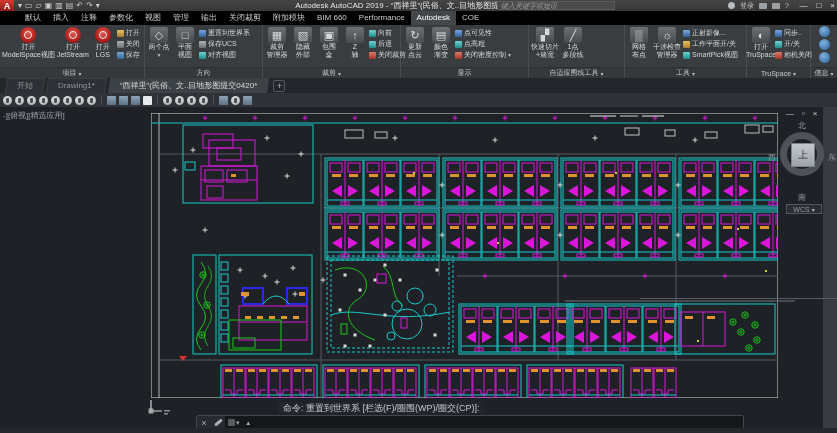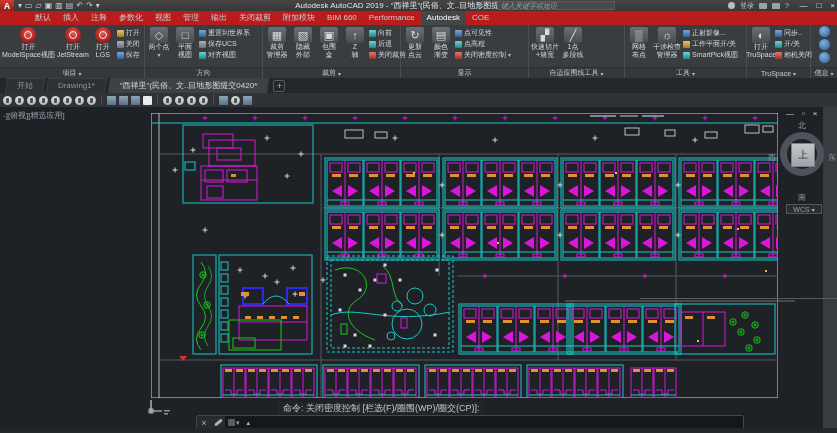--- a/index.html
+++ b/index.html
@@ -18,22 +18,22 @@
   .tb-search{position:absolute;left:497px;top:1px;width:118px;height:9px;background:#4a4a4a;border:1px solid #5c5c5c;
              display:flex;align-items:center;}
   .tb-search input{width:100%;height:7px;background:transparent;border:none;outline:none;color:#ccc;
                    font-size:7px;font-style:italic;padding:0 3px;font-family:inherit;}
   .tb-search input::placeholder{color:#9aa0a4;}
   .tb-icons{position:absolute;right:48px;top:0;height:11px;display:flex;align-items:center;gap:5px;color:#c3c7ca;font-size:7px;}
   .person{width:7px;height:7px;border-radius:50%;background:#b9bdc0;position:relative;}
   .dot-ic{width:8px;height:6px;background:#9aa0a4;border-radius:1px;}
   .winctl{position:absolute;right:2px;top:0;height:11px;display:flex;align-items:center;gap:9px;color:#e6e8e9;font-size:8px;}
   
-  .tabsrow{position:absolute;left:0;top:11px;width:837px;height:14px;background:#b91c1c;display:flex;align-items:flex-end;
-           padding-left:29px;z-index:19;}
+  .tabsrow{position:absolute;left:0;top:11px;width:837px;height:14px;background:#000000;display:flex;align-items:flex-end;
+           padding-left:19px;z-index:19;}
   .rtab{padding:0 6px;font-size:8px;color:#c7cacd;line-height:14px;white-space:nowrap;}
   .rtab.active{background:#44474a;color:#fff;}
   
   .ribbon{position:absolute;left:0;top:25px;width:837px;height:53px;background:#3a3d40;display:flex;z-index:18;}
   .panel{position:relative;height:53px;border-right:1px solid #4b4e51;padding:1px 1px 12px 2px;}
   .prow{display:flex;gap:2px;height:40px;}
   .bigbtn{display:flex;flex-direction:column;align-items:center;padding-top:1px;min-width:24px;}
   .bicon{width:18px;height:16px;display:flex;align-items:center;justify-content:center;font-size:11px;color:#d7dadc;
          background:linear-gradient(#6c7074,#484c50);border-radius:2px;}
   .orb{width:16px;height:16px;border-radius:50%;background:radial-gradient(circle at 50% 38%,#e35b52,#b01f1c 62%,#701211);position:relative;}
@@ -723,21 +723,21 @@
       </div>
     </div>
 
     <svg class="ucs" width="26" height="20" viewBox="0 0 26 20">
       <path d="M3,16 H16 M5,18 V5" stroke="#cfd3d6" stroke-width="1.2" fill="none"></path>
       <rect x="3" y="14" width="4" height="4" fill="none" stroke="#cfd3d6" stroke-width="0.8"></rect>
       <rect x="18" y="15" width="6" height="1.5" fill="#8a9096"></rect>
       <rect x="18" y="18" width="4" height="1.5" fill="#8a9096"></rect>
     </svg>
 
-    <div class="cmdhist">命令: 关闭密度控制 [栏选(F)/圈围(WP)/圈交(CP)]:</div>
+    <div class="cmdhist">命令: 重置到世界系 [栏选(F)/圈围(WP)/圈交(CP)]:</div>
 
     <div class="cmddock">
       <span class="cmdbtn">×</span>
       <span class="cmdbtn">
           <span class="wrench"></span>
         </span>
       <span class="cmdbadge">
         <span class="bsq"></span>
         <span>▾</span>
       </span>

